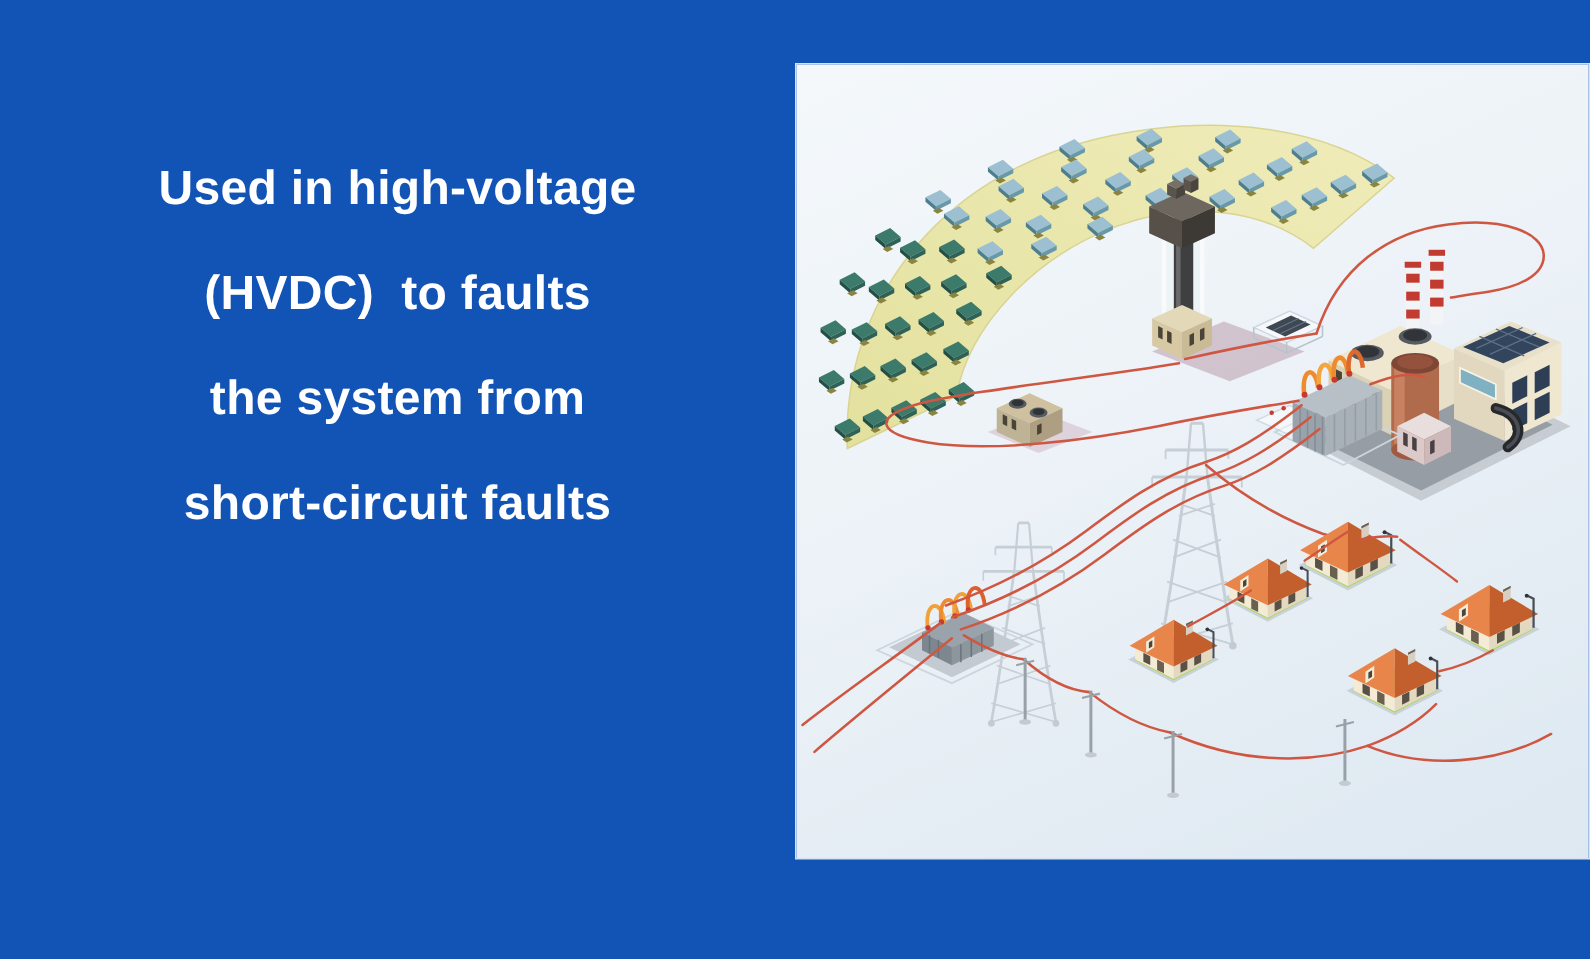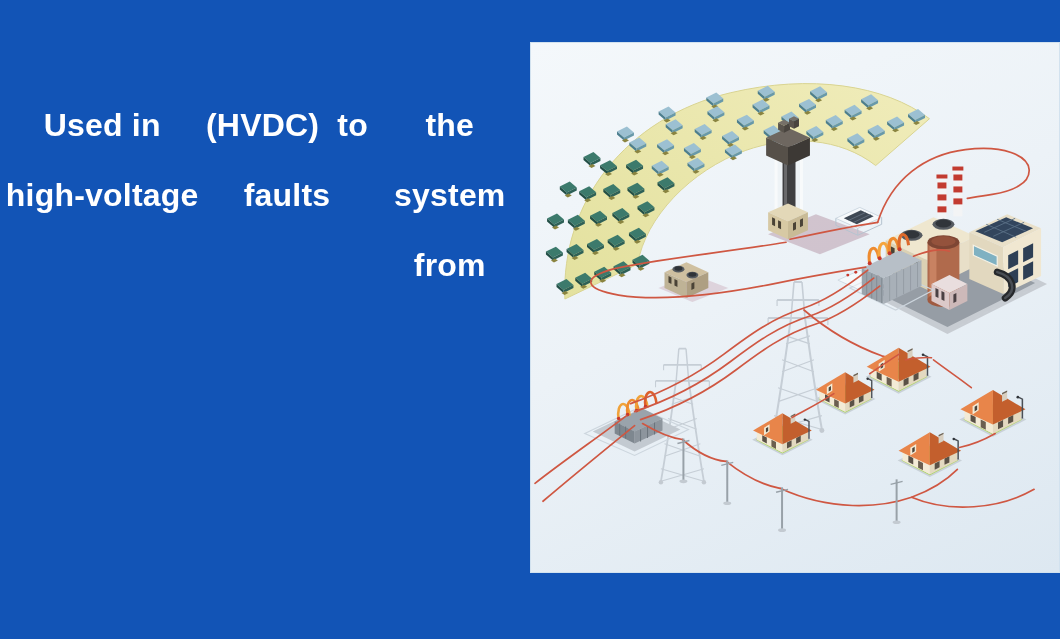--- a/index.html
+++ b/index.html
@@ -3,41 +3,42 @@
 <meta charset="utf-8">
 <style>
   html,body{margin:0;padding:0;}
   body{
     width:1060px;height:639px;position:relative;overflow:hidden;
     background:#1254b6;
     font-family:"Liberation Sans","DejaVu Sans",sans-serif;
   }
   .caption-panel{
     position:absolute;left:0;top:0;width:530px;height:639px;
-    display:flex;flex-direction:row;justify-content:flex-start;
+    display:flex;flex-direction:column;justify-content:flex-start;
     padding-top:90px;box-sizing:border-box;
   }
   .headline-line{
     color:#ffffff;font-size:32px;font-weight:bold;line-height:70px;
     text-align:center;white-space:pre-wrap;letter-spacing:0.2px;
   }
   .illustration-panel{
     position:absolute;left:530px;top:42px;width:530px;height:531px;
     background:linear-gradient(155deg,#f4f8fb 0%,#ecf2f7 45%,#dde8f1 100%);
     border:1px solid #d2e2ef;box-sizing:border-box;
   }
   .illustration-panel svg{display:block;width:100%;height:100%;}
 </style>
 </head>
 <body>
 
 <div class="caption-panel">
   <div class="headline-line">Used in high-voltage</div>
   <div class="headline-line">(HVDC)  to faults</div>
   <div class="headline-line">the system from</div>
+  <div class="headline-line">short-circuit faults</div>
 </div>
 
 <div class="illustration-panel">
 <svg viewBox="0 0 530 531" xmlns="http://www.w3.org/2000/svg">
   <defs>
     <linearGradient id="fieldGrad" x1="0" y1="1" x2="1" y2="0">
       <stop offset="0" stop-color="#e3e19e"></stop>
       <stop offset="1" stop-color="#f0ecba"></stop>
     </linearGradient>
     <g id="helio-blue">

